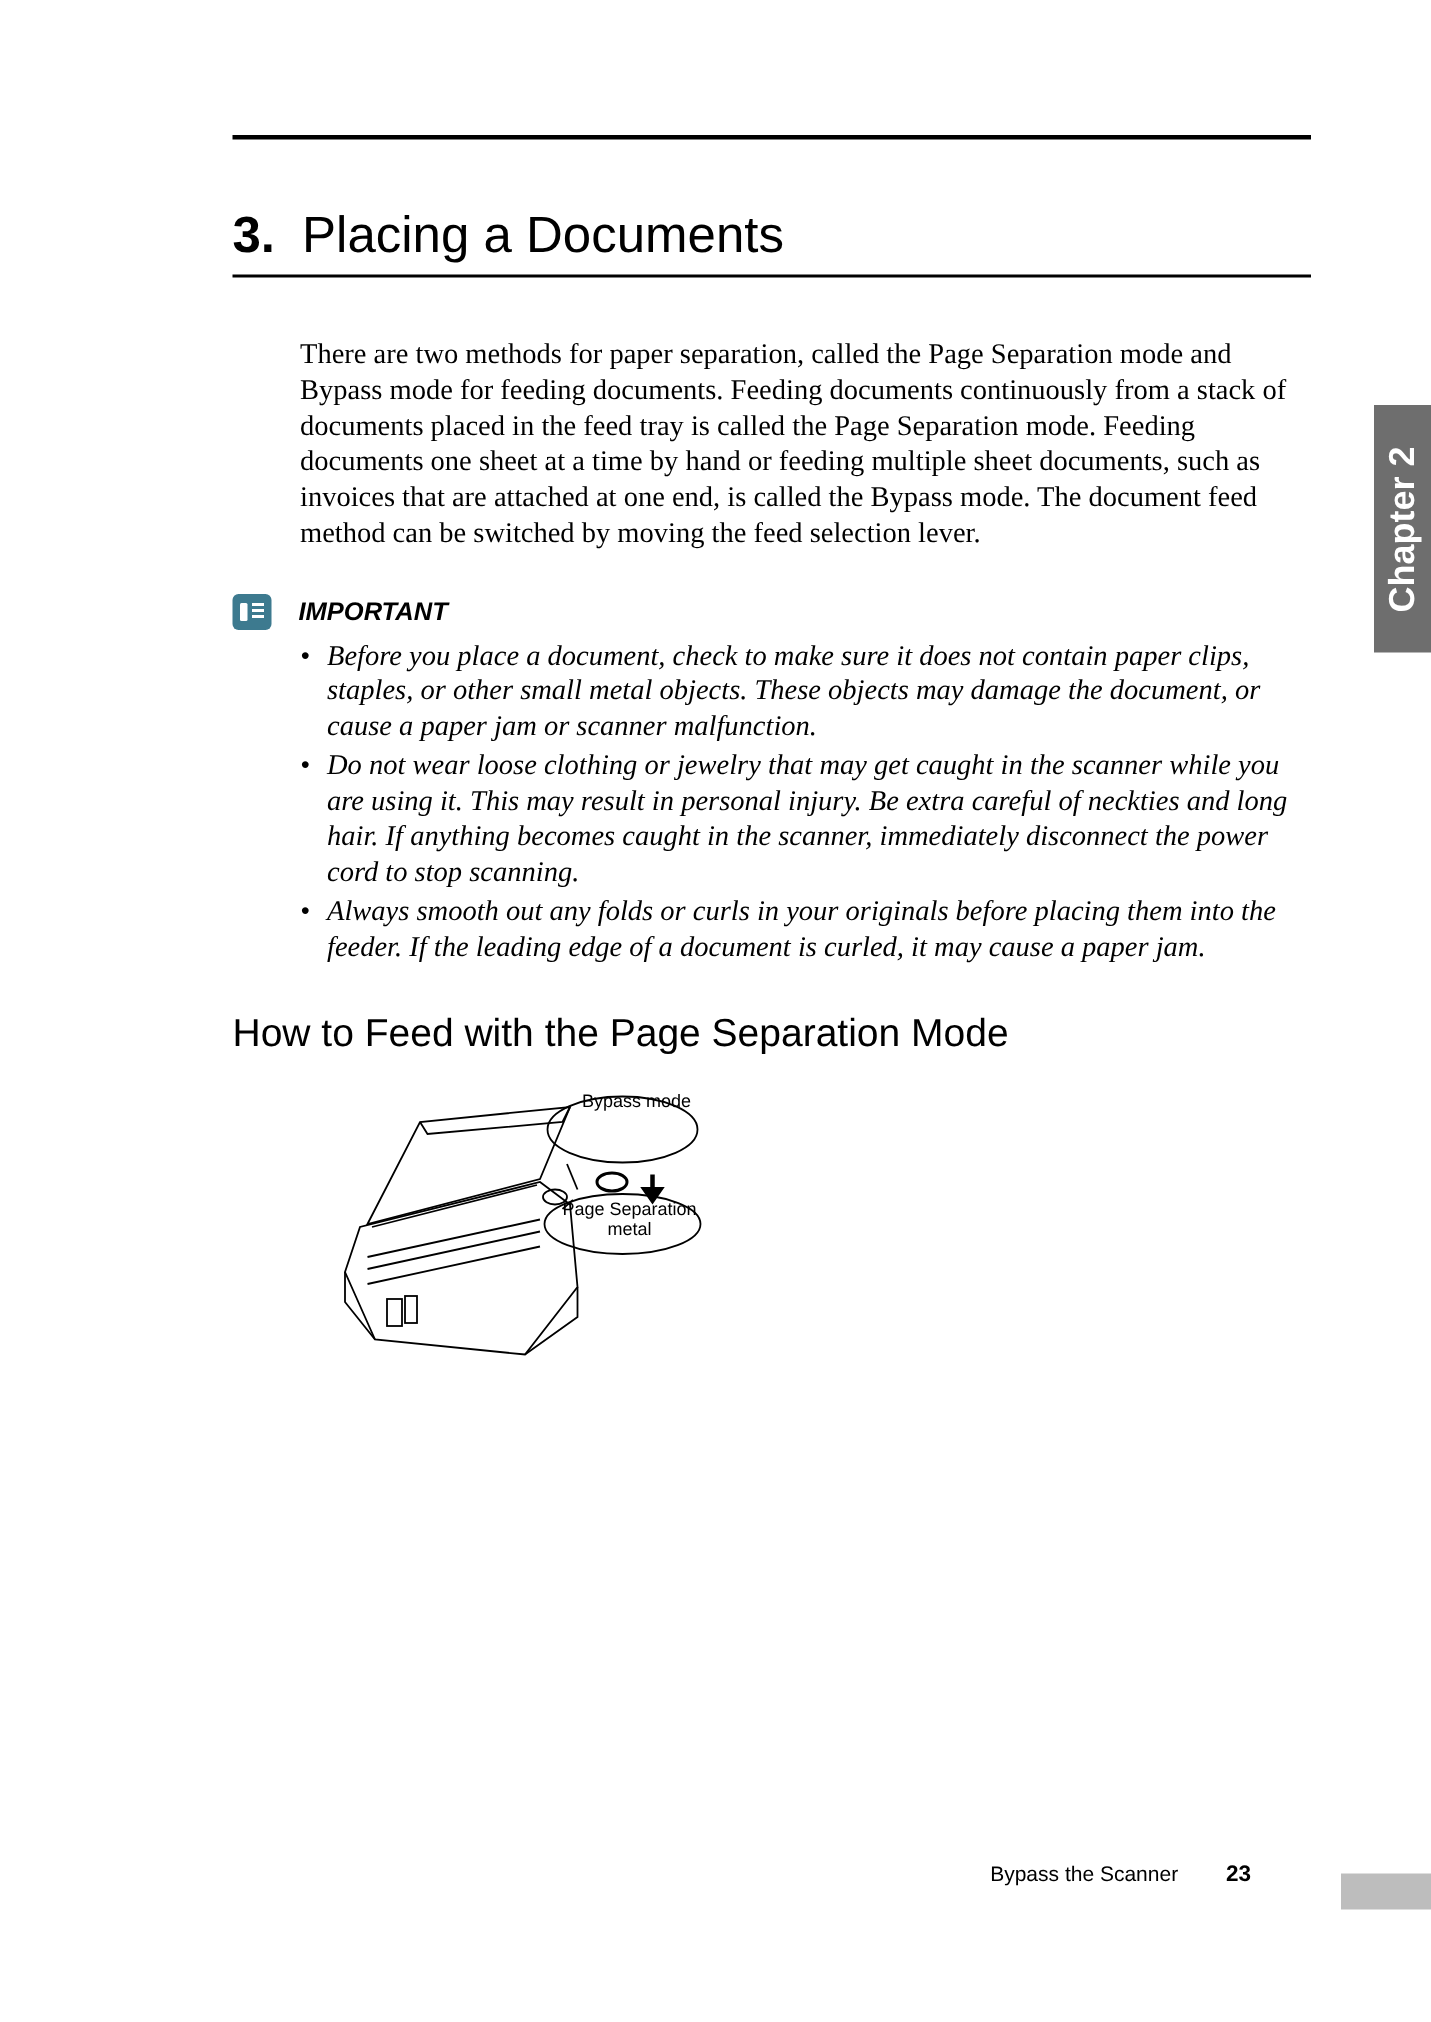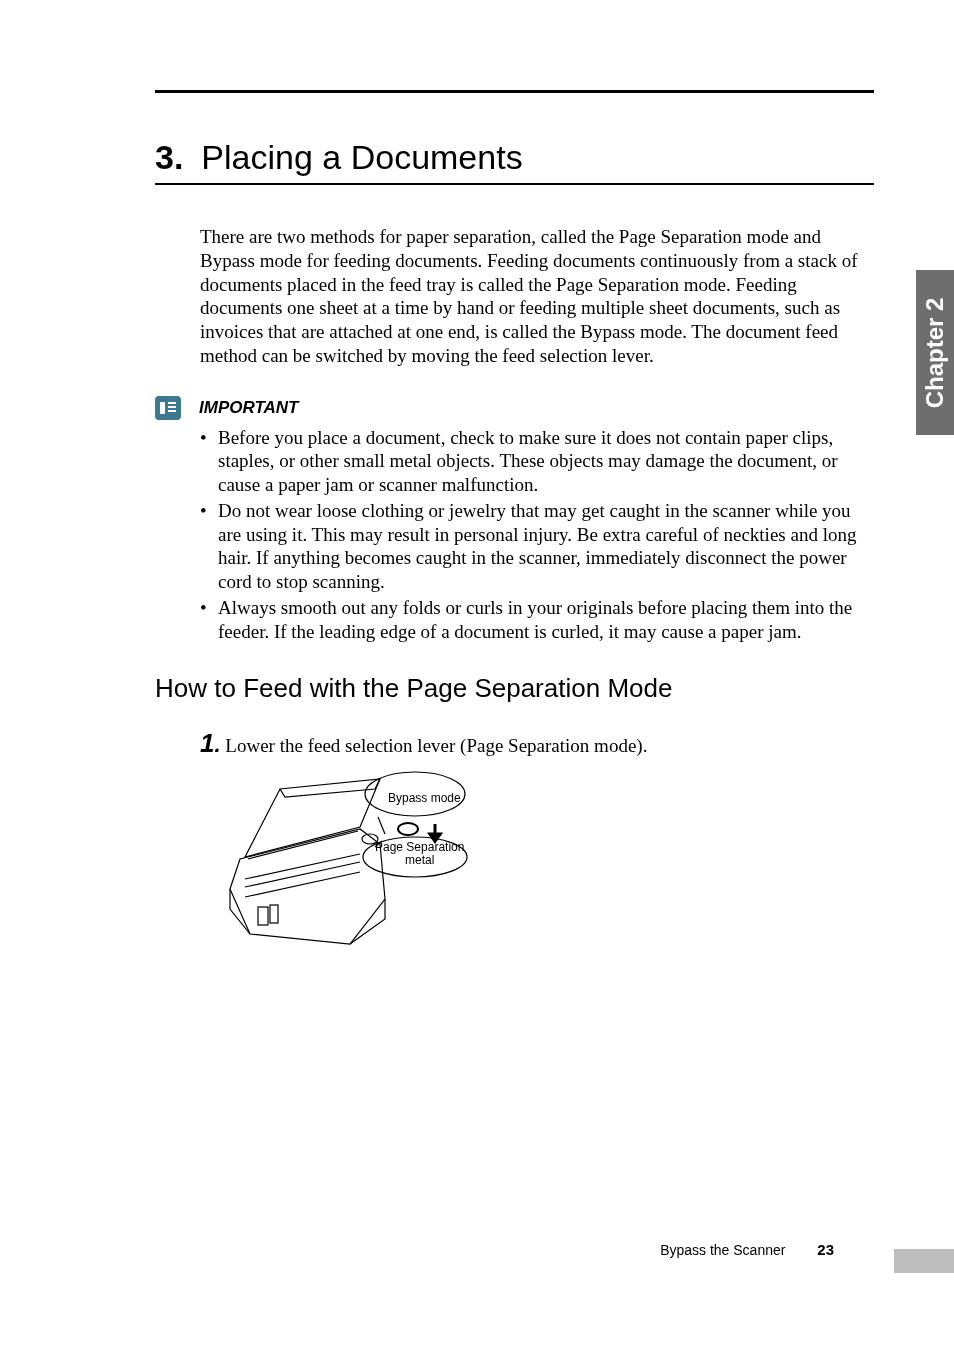--- a/index.html
+++ b/index.html
@@ -81,20 +81,21 @@
     box-shadow: 0 4px 0 #fff, 0 8px 0 #fff;
   }
   .important-label {
     font-family: Arial, Helvetica, sans-serif;
     font-size: 17px;
     font-weight: bold;
   }
   .important-list {
     list-style: none;
     padding-left: 18px;
+    font-style: italic;
   }
   .important-list li {
     font-size: 19px;
     line-height: 1.25;
     margin-bottom: 2px;
     position: relative;
   }
   .important-list li::before {
     content: "•";
     position: absolute;
@@ -138,21 +139,21 @@
     height: 200px;
   }
   .callout {
     position: absolute;
     font-family: Arial, Helvetica, sans-serif;
     font-size: 12px;
     text-align: center;
     line-height: 1.1;
     white-space: nowrap;
   }
-  .callout.c1 { left: 178px; top: 23px; }
+  .callout.c1 { left: 178px; top: 0; }
   .callout.c2 { left: 165px; top: 72px; }
   
   .side-tab {
     position: absolute;
     right: 0;
     top: 270px;
     width: 38px;
     height: 165px;
     background: #6e6e6e;
     color: #fff;
@@ -214,23 +215,20 @@
     </div>
     <ul class="important-list">
       <li>Before you place a document, check to make sure it does not contain paper clips, staples, or other small metal objects. These objects may damage the document, or cause a paper jam or scanner malfunction.</li>
       <li>Do not wear loose clothing or jewelry that may get caught in the scanner while you are using it. This may result in personal injury. Be extra careful of neckties and long hair. If anything becomes caught in the scanner, immediately disconnect the power cord to stop scanning.</li>
       <li>Always smooth out any folds or curls in your originals before placing them into the feeder. If the leading edge of a document is curled, it may cause a paper jam.</li>
     </ul>
   </div>
 
   <h2 class="subheading">How to Feed with the Page Separation Mode</h2>
 
-  <div class="step">
-    <span class="step-num">1</span><span class="step-dot">.</span><span class="step-text"> Lower the feed selection lever (Page Separation mode).</span>
-  </div>
 
   <div class="figure">
     <svg class="scanner-svg" viewBox="0 0 320 200">
       <g fill="none" stroke="#000" stroke-width="1.2">
 
         <path d="M20 120 L30 90 L150 60 L170 75 L175 130 L140 175 L40 165 Z"></path>
         <path d="M20 120 L20 140 L40 165"></path>
         <path d="M140 175 L175 150 L175 130"></path>
 
         <path d="M35 88 L70 20 L170 10 L150 58 Z"></path>

